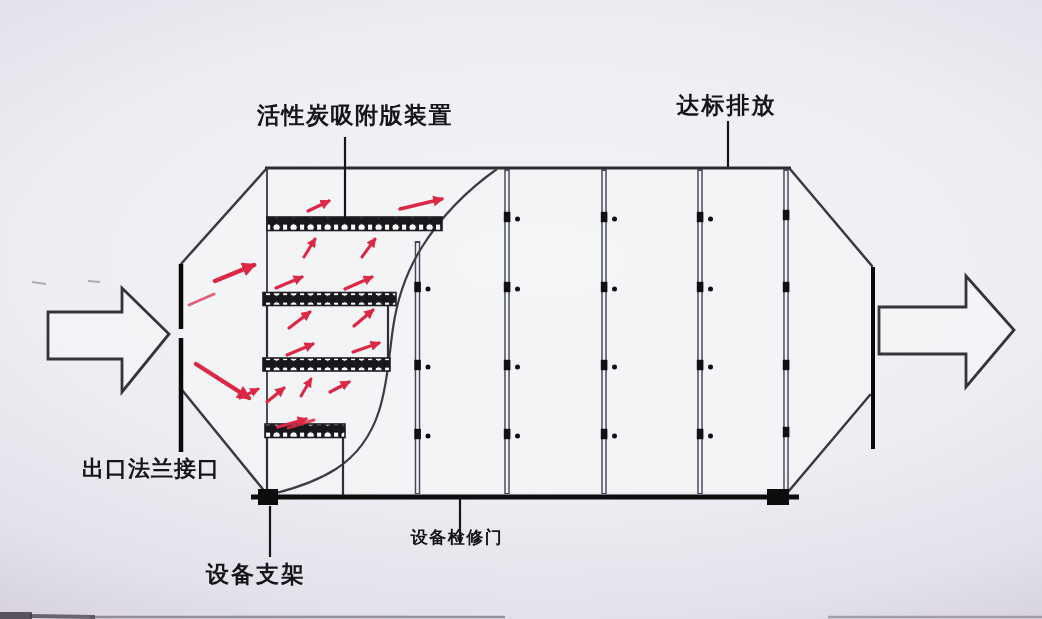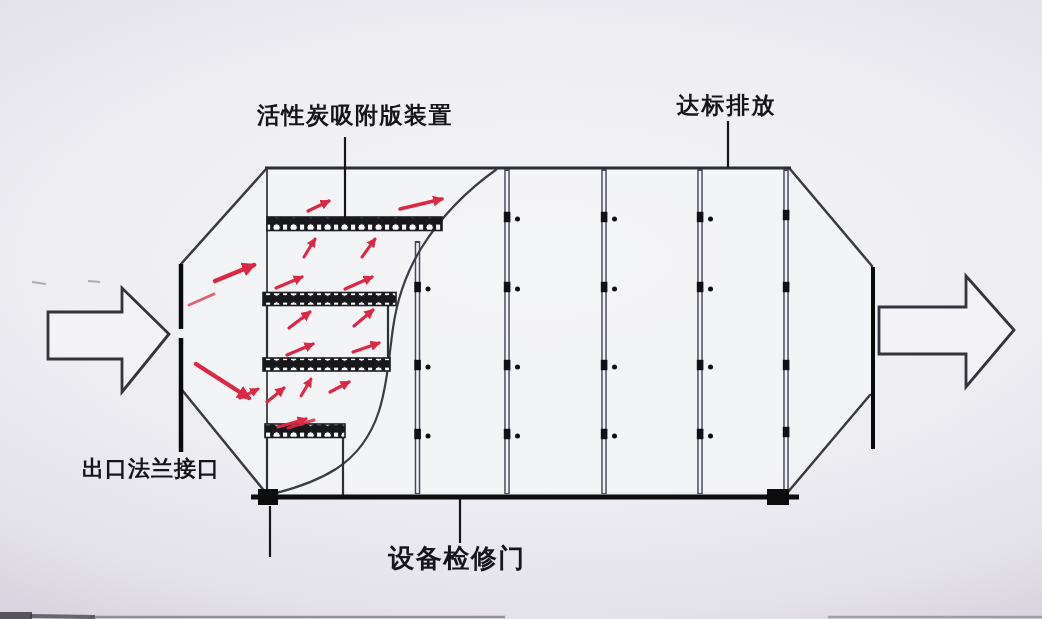--- a/index.html
+++ b/index.html
@@ -174,16 +174,17 @@
 
   <div class="lbl" style="left:250px;top:103px;width:210px;font-size:23px;">活性炭吸附版装置</div>
 
   <div class="lbl" style="left:664px;top:93px;width:125px;font-size:23px;letter-spacing:2px;">达标排放</div>
 
 
 
   <div class="lbl" style="left:66px;top:457px;width:170px;font-size:22px;letter-spacing:1px;">出口法兰接口</div>
 
 
+  <div class="lbl" style="left:196px;top:562px;width:120px;font-size:23px;letter-spacing:2px;">设备支架</div>
 
-  <div class="lbl" style="left:382px;top:544px;width:150px;font-size:26px;">设备检修门</div>
+  <div class="lbl" style="left:382px;top:528px;width:150px;font-size:17px;">设备检修门</div>
 
 </div>
 
 </body></html>

